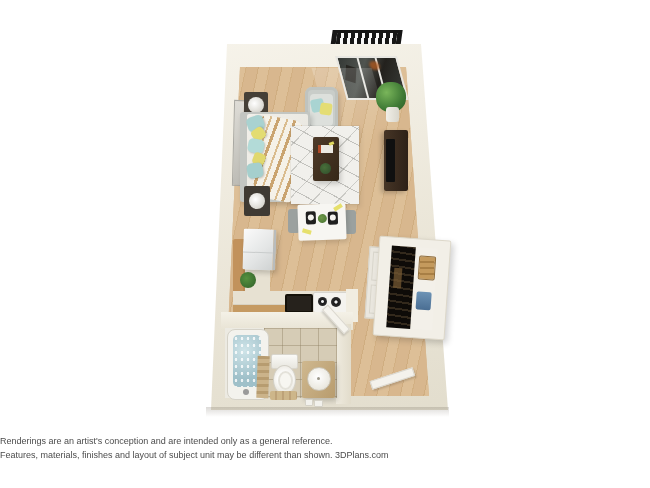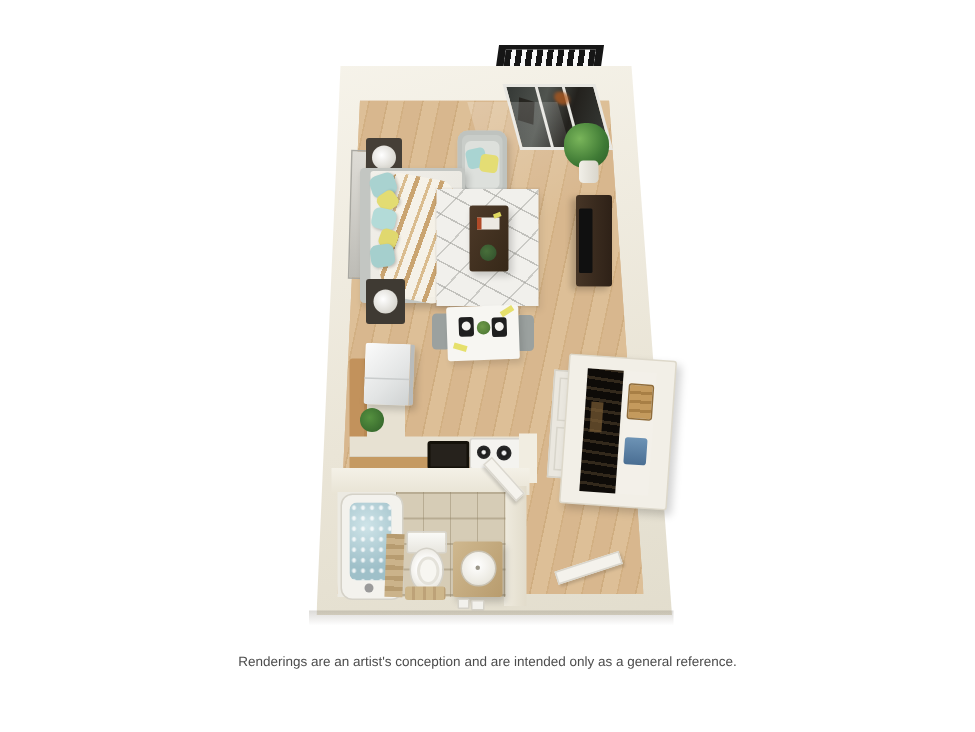--- a/index.html
+++ b/index.html
@@ -14,21 +14,21 @@
   #floor{left:205px;top:42px;width:250px;height:375px;
     clip-path:polygon(35px 25px,201px 25px,224px 354px,20px 354px);
     background:
       linear-gradient(90deg,rgba(105,80,50,.30),rgba(105,80,50,0) 16px),
       linear-gradient(270deg,rgba(105,80,50,.22),rgba(105,80,50,0) 14px),
       linear-gradient(180deg,rgba(105,80,50,.28),rgba(105,80,50,0) 16px),
       linear-gradient(0deg,rgba(105,80,50,.15),rgba(105,80,50,0) 10px),
       repeating-linear-gradient(102deg,#d8b78e 0 11px,#cfad80 11px 12px,#ddbf97 12px 22px,#d2b083 22px 23px);
     background-color:#d6b58c;}
   
-  #disclaimer{left:0;top:434px;width:650px;text-align:center;color:#4c4c4c;
+  #disclaimer{left:0;top:434px;width:650px;color:#4c4c4c;
     font-size:9px;line-height:14px;z-index:6;}
   #watermark{left:249px;top:452px;width:282px;text-align:center;font-size:25px;font-weight:bold;
     letter-spacing:1px;color:rgba(255,255,255,.28);-webkit-text-stroke:1.2px rgba(186,186,186,.85);
     text-shadow:0 0 1px rgba(190,190,190,.5);z-index:5;}
   .shadowed{box-shadow:2px 3px 5px rgba(0,0,0,.18);}
 </style>
 </head>
 <body>
 
 <div id="canvas">
@@ -152,15 +152,16 @@
   <div class="a" style="left:305px;top:399px;width:6px;height:5px;background:#f2f1ec;border:1px solid #d5d2c8;border-radius:1px;"></div>
   <div class="a" style="left:314px;top:400px;width:7px;height:5px;background:#f2f1ec;border:1px solid #d5d2c8;border-radius:1px;"></div>
   <div class="a" style="left:317px;top:329px;width:31px;height:6px;background:#f5f3ed;border:1px solid #dbd8cf;transform:rotate(48deg);transform-origin:100% 0;box-shadow:1px 2px 2px rgba(0,0,0,.15);"></div>
 
   <div class="a" style="left:371px;top:381px;width:43px;height:7px;background:#f4f2ec;border:1px solid #d9d6cd;transform:rotate(-18deg);transform-origin:0 50%;box-shadow:1px 2px 2px rgba(0,0,0,.15);"></div>
 
   <div class="a" style="left:206px;top:407px;width:243px;height:10px;background:linear-gradient(180deg,rgba(80,72,58,.20),rgba(80,72,58,0));"></div>
 
   <div class="a" id="disclaimer">
     <div>Renderings are an artist's conception and are intended only as a general reference.</div>
+    <div>Features, materials, finishes and layout of subject unit may be different than shown. 3DPlans.com</div>
   </div>
 
 </div>
 
 </body></html>

